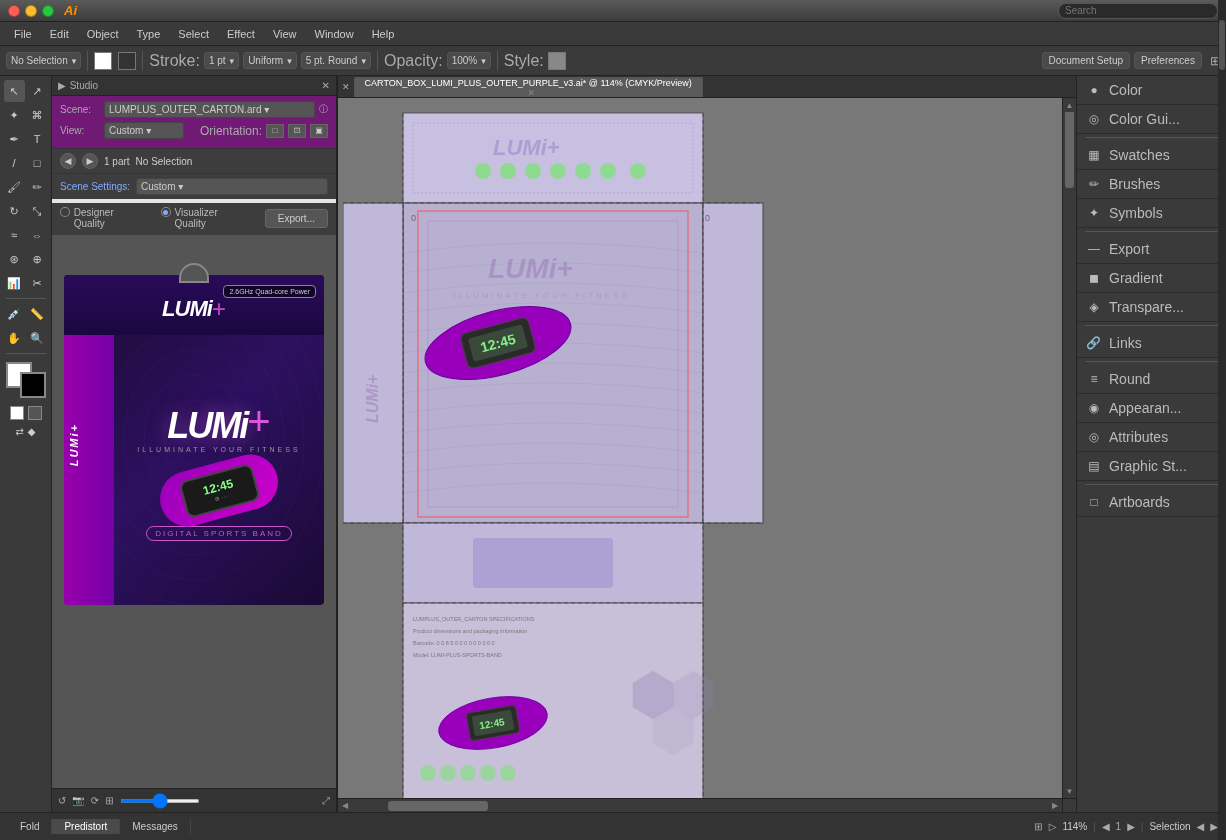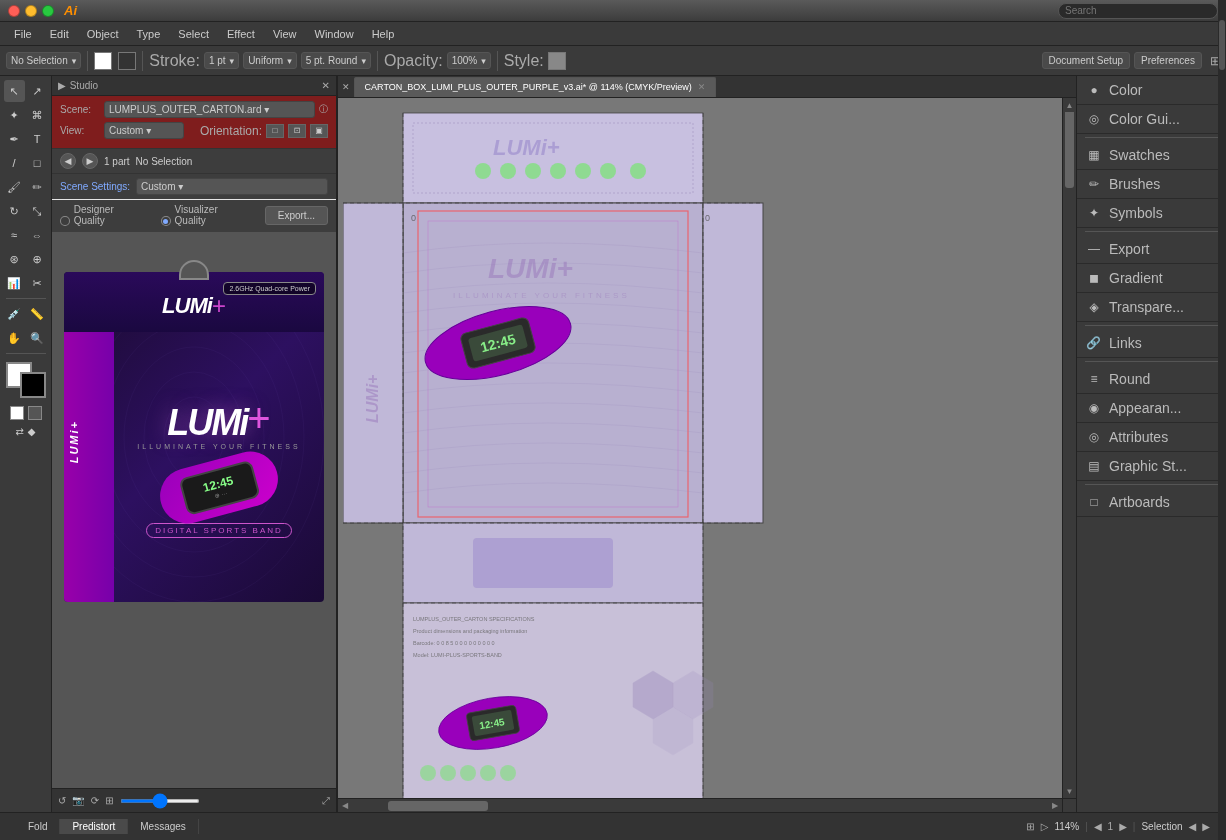--- a/index.html
+++ b/index.html
@@ -216,21 +216,21 @@
       background: #333;
       display: flex;
       align-items: center;
       padding: 0 6px;
       font-size: 10px;
       color: #aaa;
       border-bottom: 1px solid #222;
     }
     #studio-controls {
       padding: 5px 8px;
-      background: #7f1d1d;
+      background: #701a75;
       border-bottom: 1px solid #333;
     }
     .studio-row {
       display: flex;
       align-items: center;
       margin-bottom: 4px;
       gap: 4px;
       font-size: 10px;
     }
     .studio-label {
@@ -266,38 +266,38 @@
       align-items: center;
       justify-content: center;
       font-size: 9px;
       cursor: pointer;
       color: #ccc;
     }
     .scene-settings-row {
       display: flex;
       align-items: center;
       padding: 4px 8px;
-      border-bottom: 1px solid #e5e5e5;
+      border-bottom: 4px solid #e5e5e5;
       gap: 6px;
     }
     .scene-settings-link {
       color: #80aaff;
       font-size: 10px;
       cursor: pointer;
       text-decoration: none;
     }
     .quality-row {
       display: flex;
       align-items: center;
       padding: 4px 8px 6px 8px;
       gap: 16px;
     }
     .radio-opt {
       display: flex;
-      align-items: flex-end;
+      align-items: flex-start;
       gap: 4px;
       font-size: 10px;
       color: #bbb;
       cursor: pointer;
     }
     .radio-dot {
       width: 10px;
       height: 10px;
       border-radius: 50%;
       border: 1px solid #888;
@@ -351,20 +351,21 @@
       background: #4a4a4a;
       border: 1px solid #555;
       border-bottom: none;
       font-size: 9px;
       color: #ccc;
       display: flex;
       align-items: center;
       cursor: pointer;
       border-radius: 2px 2px 0 0;
       white-space: nowrap;
+      flex-direction: column;
     }
     .ai-tab.active {
       background: #5a5a5a;
       color: #fff;
     }
     .ai-tab-close {
       margin-left: 6px;
       font-size: 9px;
       color: #888;
     }
@@ -421,21 +422,21 @@
       margin: 3px 8px;
     }
 
     
     #status-bar {
       height: 28px;
       background: #333;
       border-top: 1px solid #222;
       display: flex;
       align-items: center;
-      padding: 0 16px;
+      padding: 0 8px;
       font-size: 10px;
       color: #aaa;
       gap: 8px;
     }
     .status-tabs { display: flex; gap: 0; }
     .status-tab {
       padding: 2px 12px;
       border-right: 1px solid #444;
       cursor: pointer;
       font-size: 10px;

